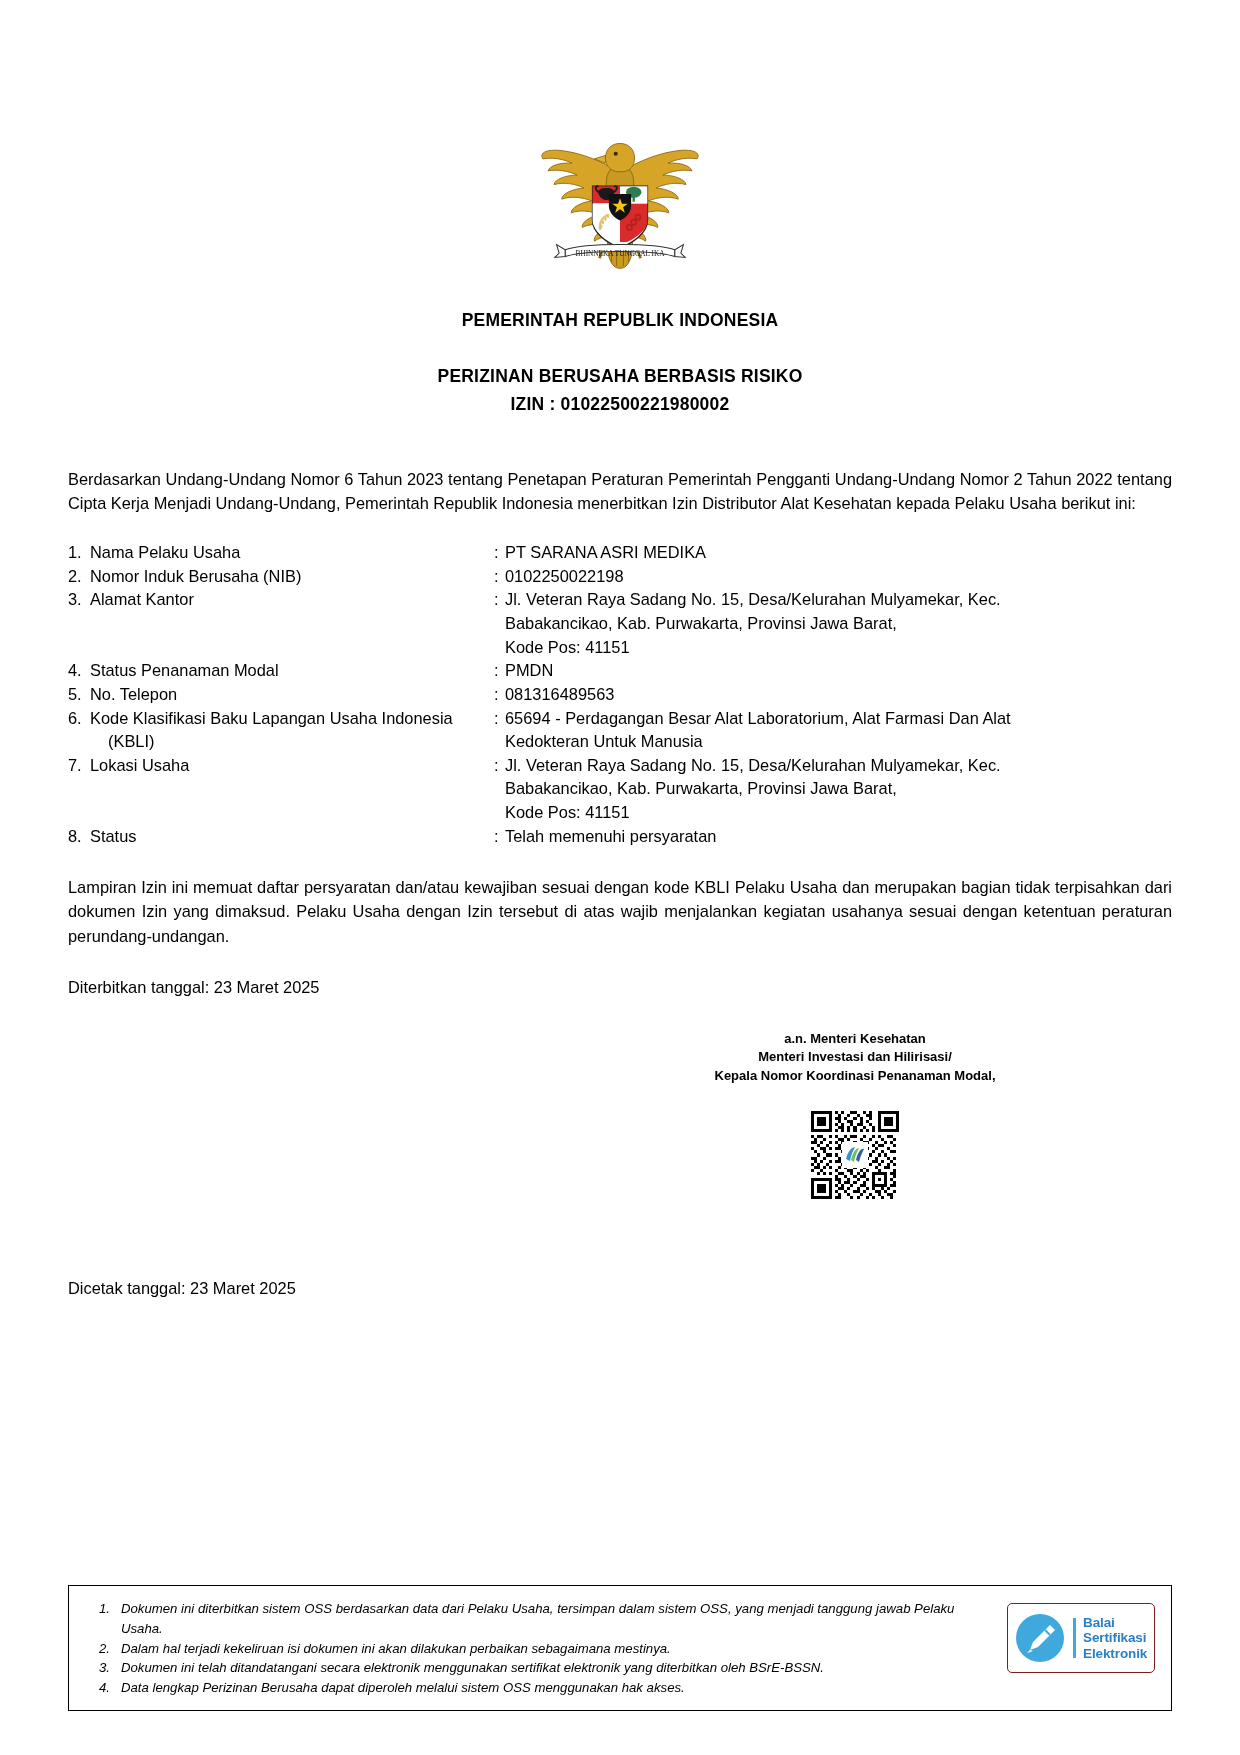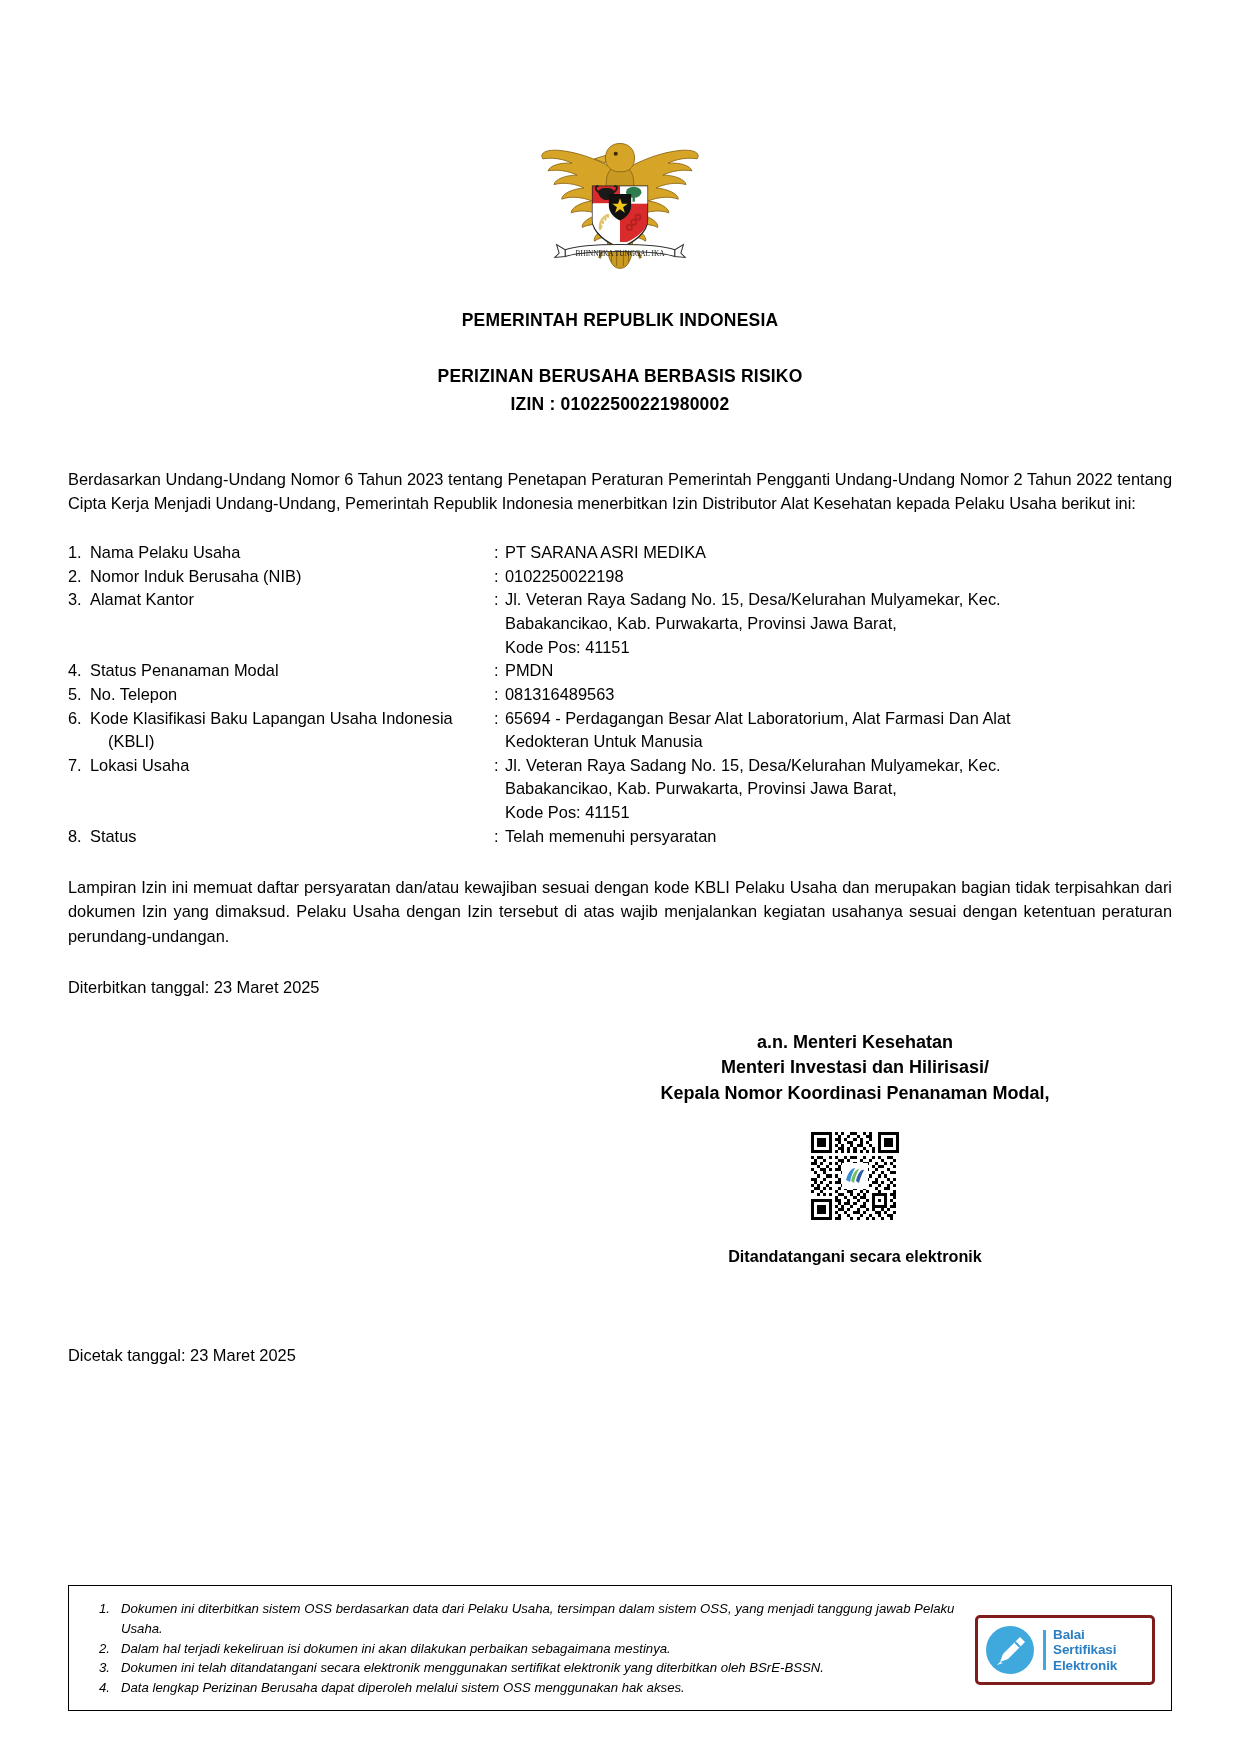--- a/index.html
+++ b/index.html
@@ -98,21 +98,21 @@
     font-size: 16.4px;
   }
 
   
   .sign-block {
     margin-top: 33px;
     text-align: center;
     padding-left: 470px;
   }
   .sign-line {
-    font-size: 18px;
+    font-size: 13px;
     font-weight: bold;
     line-height: 1.42;
   }
   .qr-wrap {
     margin-top: 26px;
     display: flex;
     justify-content: center;
   }
   .qr {
     width: 88px;
@@ -167,25 +167,25 @@
   .note-num {
     width: 36px;
     flex: 0 0 36px;
     padding-left: 14px;
     box-sizing: border-box;
   }
   .note-txt { flex: 1; }
 
   .bsre-logo {
     flex: 0 0 auto;
-    width: 180px;
+    width: 148px;
     height: 70px;
     margin-left: 10px;
-    margin-top: 16px;
-    border: 3px solid #7f1d1d;
+    margin-top: 4px;
+    border: 1px solid #7f1d1d;
     border-radius: 5px;
     background: #ffffff;
     display: flex;
     align-items: center;
     padding: 4px 6px;
     box-sizing: border-box;
   }
   .bsre-mark { flex: 0 0 auto; }
   .bsre-div {
     width: 3px;
@@ -605,21 +605,20 @@
         <div class="qr-logo">
           <svg width="22" height="20" viewBox="0 0 22 20">
             <path d="M2 14 C4 6 8 2 11 2 C9 6 7 10 6 16 Z" fill="#3a8fd0"></path>
             <path d="M7 15 C9 7 12 3 15 3 C13 7 11 11 10 17 Z" fill="#6fbf5f"></path>
             <path d="M12 15 C14 7 17 3 20 4 C18 8 16 12 15 17 Z" fill="#2e5fa8"></path>
           </svg>
         </div>
       </div>
     </div>
 
-    <div class="sign-foot">Ditandatangani secara elektronik</div>
   </div>
 
   <div class="printed">Dicetak tanggal: 23 Maret 2025</div>
 
   <div class="footer-box">
     <div class="notes">
       <div class="note-row">
         <div class="note-num">1.</div>
         <div class="note-txt">Dokumen ini diterbitkan sistem OSS berdasarkan data dari Pelaku Usaha, tersimpan dalam sistem OSS, yang menjadi tanggung jawab Pelaku Usaha.</div>
       </div>

